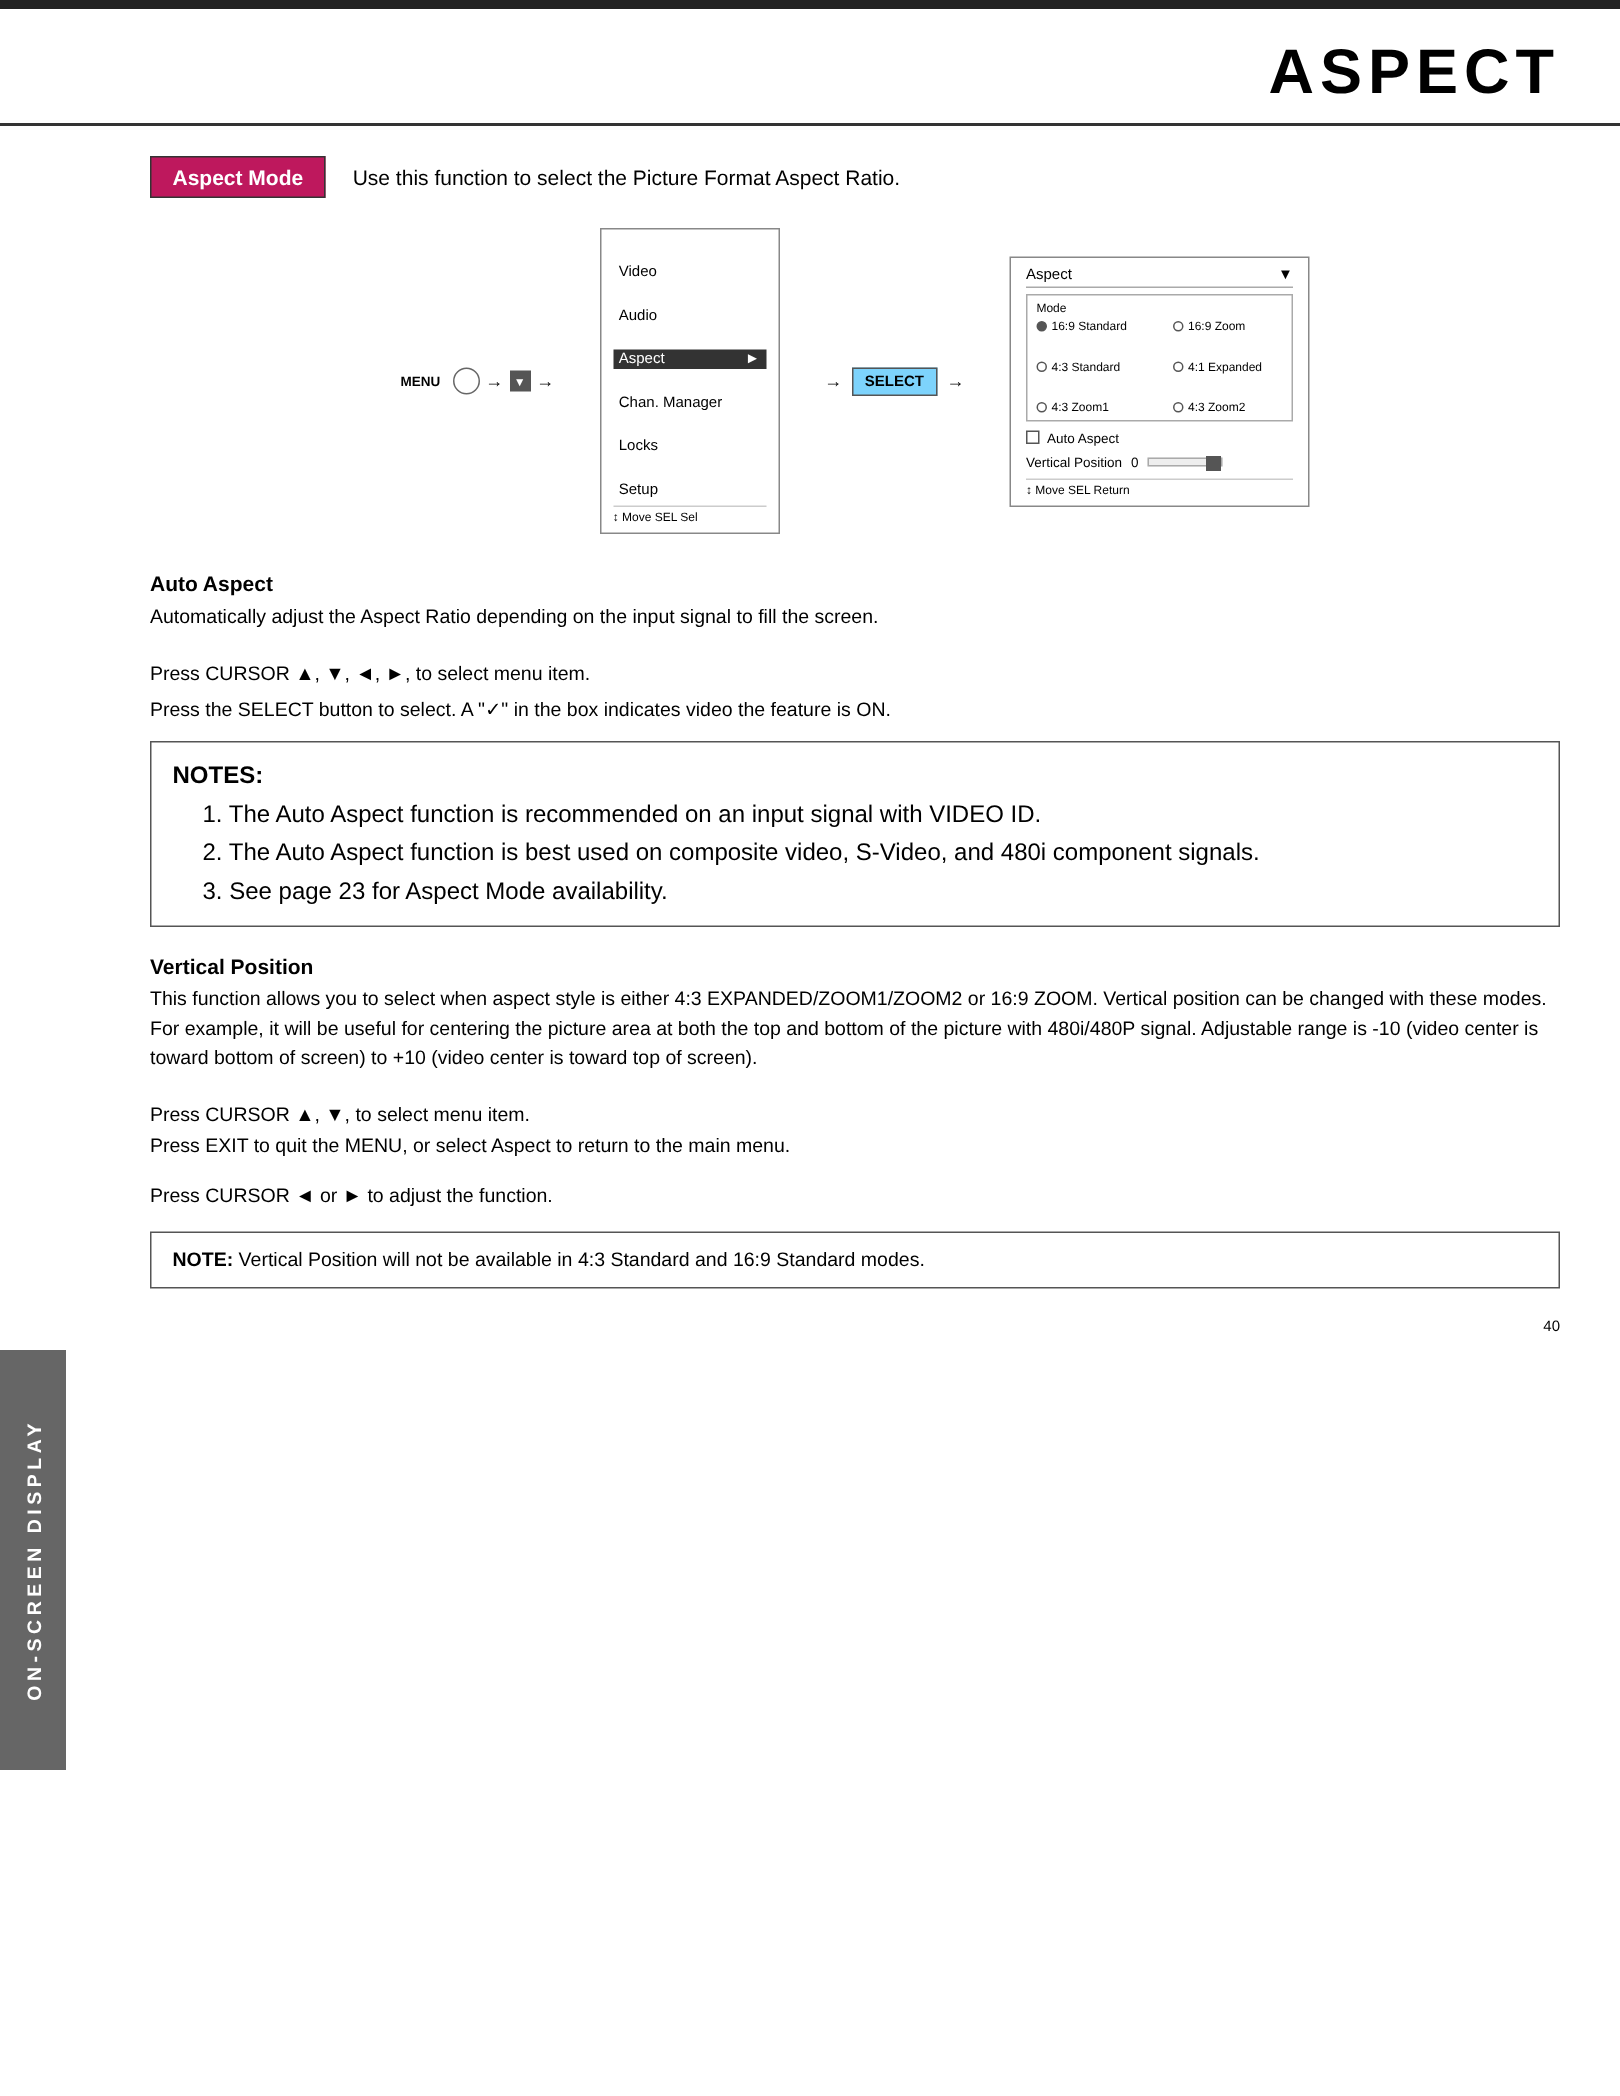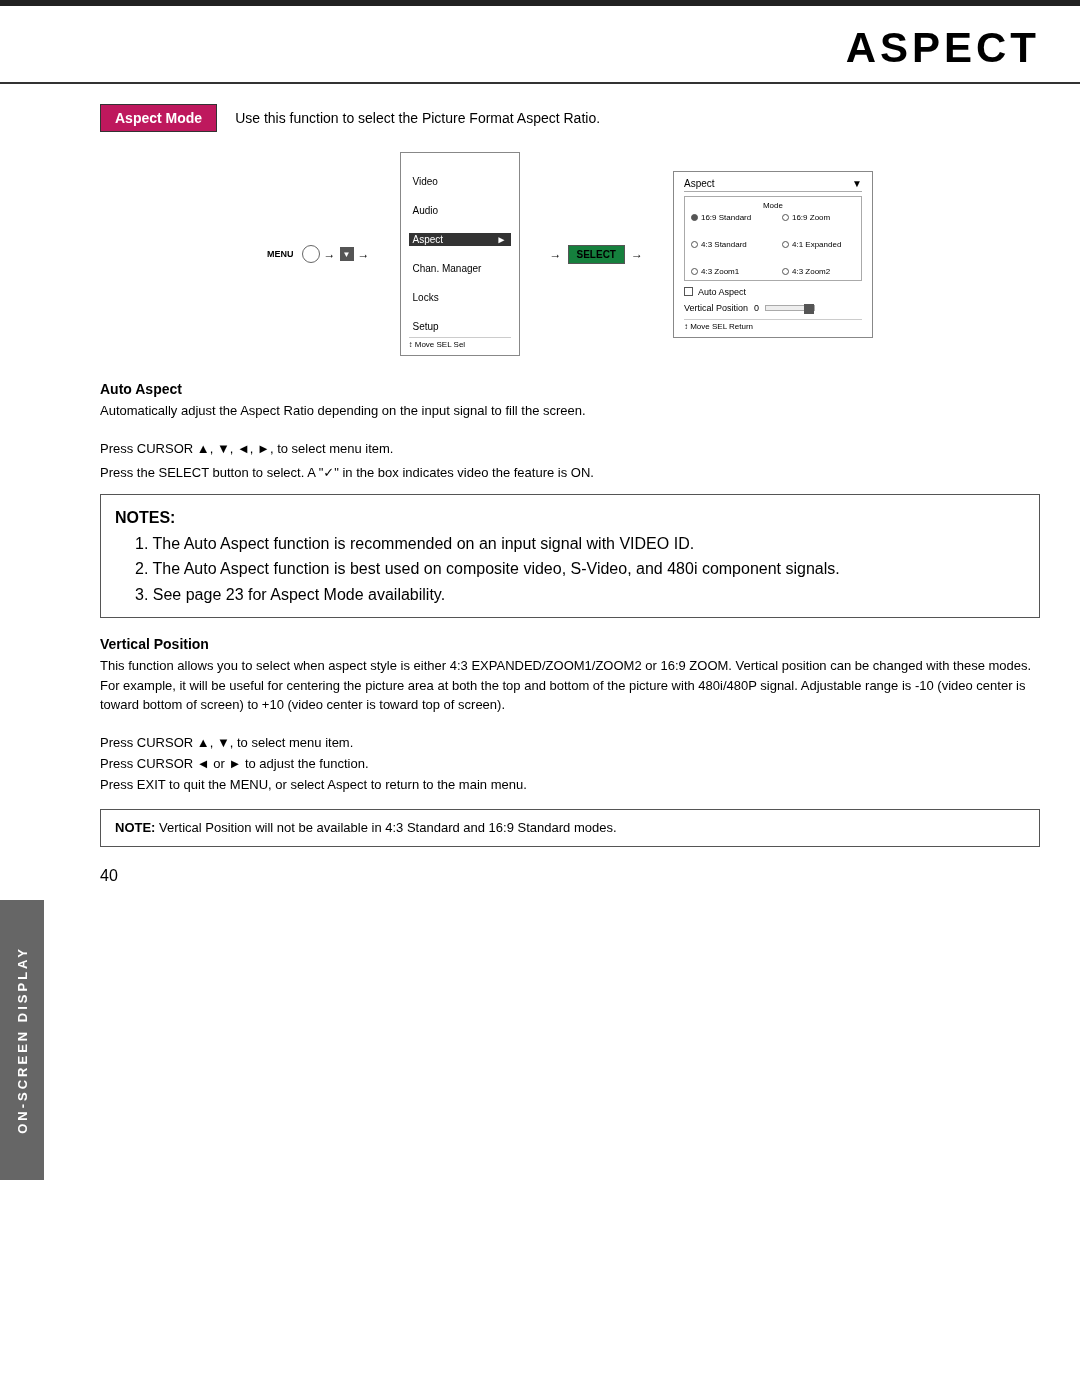--- a/index.html
+++ b/index.html
@@ -111,21 +111,21 @@
       border-top: 1px solid #ccc;
       padding-top: 2px;
     }
 
     
     .select-btn {
       border: 1px solid #555;
       padding: 3px 8px;
       font-size: 10px;
       font-weight: bold;
-      background: #15803d;
+      background: #7dd3fc;
     }
 
     
     .aspect-panel {
       border: 1px solid #888;
       padding: 6px 10px;
       min-width: 200px;
       background: #fff;
       font-size: 9px;
     }
@@ -134,21 +134,20 @@
       justify-content: space-between;
       font-size: 10px;
       margin-bottom: 4px;
       border-bottom: 1px solid #aaa;
       padding-bottom: 2px;
     }
     .aspect-panel .mode-group {
       border: 1px solid #aaa;
       padding: 4px 6px;
       margin-bottom: 6px;
-      text-align: center;
     }
     .aspect-panel .mode-group-title {
       font-size: 8px;
       margin-bottom: 3px;
     }
     .mode-options {
       display: grid;
       grid-template-columns: 1fr 1fr;
       gap: 18px;
       font-size: 8px;
@@ -249,22 +248,22 @@
       margin-top: 14px;
       font-size: 13px;
       line-height: 1.5;
     }
     .note-box-single .note-label {
       font-weight: bold;
     }
 
     
     .page-number {
-      text-align: left;
-      font-size: 16px;
+      text-align: right;
+      font-size: 10px;
       margin-top: 20px;
     }
 
     
     .sidebar-label {
       position: absolute;
       left: 0;
       top: 900px;
       width: 44px;
       height: 280px;
@@ -396,22 +395,22 @@
     <div class="note-line">2.  The Auto Aspect function is best used on composite video, S-Video, and 480i component signals.</div>
     <div class="note-line">3.  See page 23 for Aspect Mode availability.</div>
   </div>
 
   <div class="section">
     <div class="section-heading">Vertical Position</div>
     <div class="section-text">This function allows you to select when aspect style is either 4:3 EXPANDED/ZOOM1/ZOOM2 or 16:9 ZOOM.  Vertical position can be changed with these modes.  For example, it will be useful for centering the picture area at both the top and bottom of the picture with 480i/480P signal.  Adjustable range is -10 (video center is toward bottom of screen) to +10 (video center is toward top of screen).</div>
   </div>
 
   <div style="font-size:13px;line-height:1.6;">Press CURSOR ▲, ▼, to select menu item.</div>
+  <div style="font-size:13px;line-height:1.6;margin-bottom:12px;">Press EXIT to quit the MENU, or select Aspect to return to the main menu.</div>
   <div style="font-size:13px;line-height:1.6;">Press CURSOR  ◄ or ► to adjust the function.</div>
-  <div style="font-size:13px;line-height:1.6;margin-bottom:12px;">Press EXIT to quit the MENU, or select Aspect to return to the main menu.</div>
 
   <div class="note-box-single">
     <span class="note-label">NOTE:</span>
     <span>Vertical Position will not be available in 4:3 Standard and 16:9 Standard modes.</span>
   </div>
 
   <div class="page-number">40</div>
 
 </div>
 

